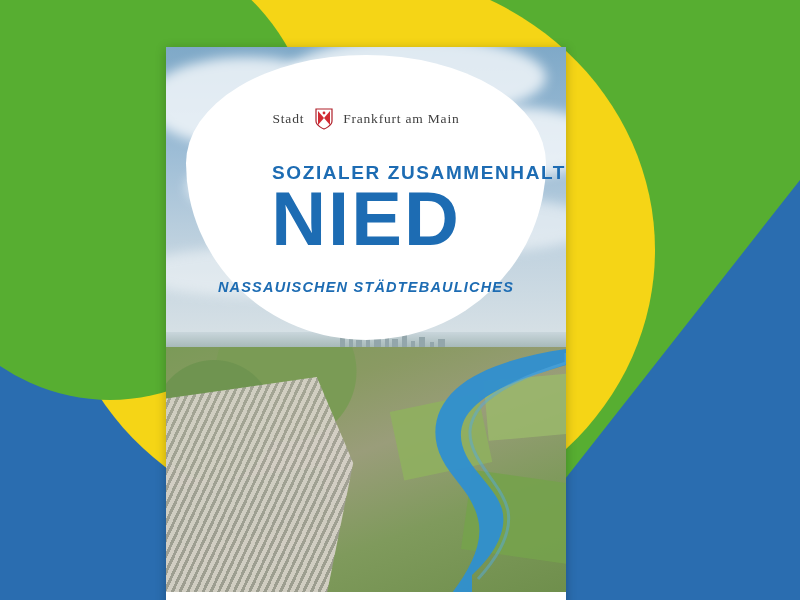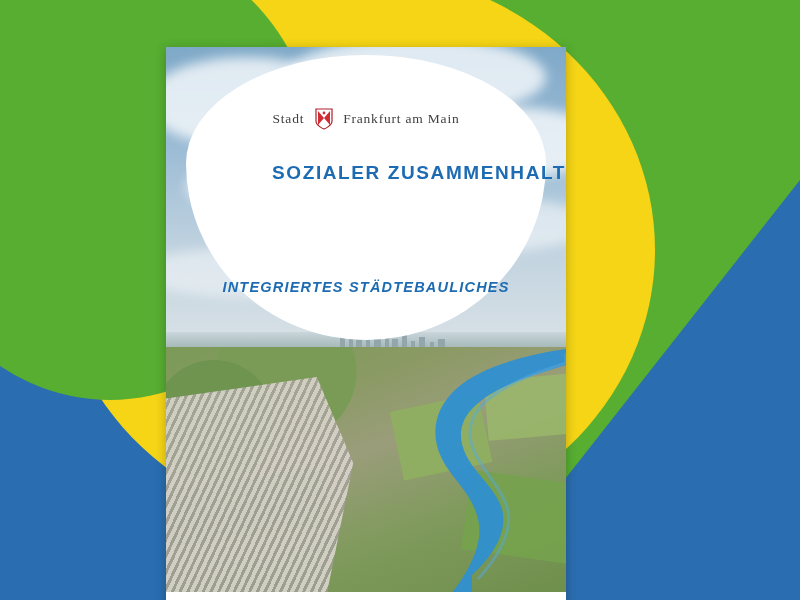--- a/index.html
+++ b/index.html
@@ -346,22 +346,23 @@
             <path d="M2,2 H18 V14 C18,19 10,22 10,22 C10,22 2,19 2,14 Z" fill="#ffffff" stroke="#b0202a" stroke-width="1.2"></path>
             <path d="M4,4 L10,11 L4,18 Z" fill="#d12b33"></path>
             <path d="M16,4 L10,11 L16,18 Z" fill="#d12b33"></path>
             <circle cx="10" cy="6" r="1.4" fill="#d12b33"></circle>
           </svg>
         </span>
         <span class="crest-text">Frankfurt am Main</span>
       </div>
 
       <div class="kicker">SOZIALER ZUSAMMENHALT</div>
+      <div class="maintitle">NIED</div>
       <div class="subtitle">
-        <div>INTEGRIERTES STÄDTEBAULICHES</div>
+        <div>NASSAUISCHEN STÄDTEBAULICHES</div>
       </div>
     </div>
 
     <div class="logobar">
 
       <div class="logo">
         <span class="mark">
           <svg width="16" height="18" viewBox="0 0 16 18">
             <rect x="0" y="0" width="16" height="18" fill="#ffffff"></rect>
             <path d="M8,2 C5,4 3,5 2,8 C3,7 4,7 5,8 L5,14 L11,14 L11,8 C12,7 13,7 14,8 C13,5 11,4 8,2 Z" fill="#d4232c"></path>

